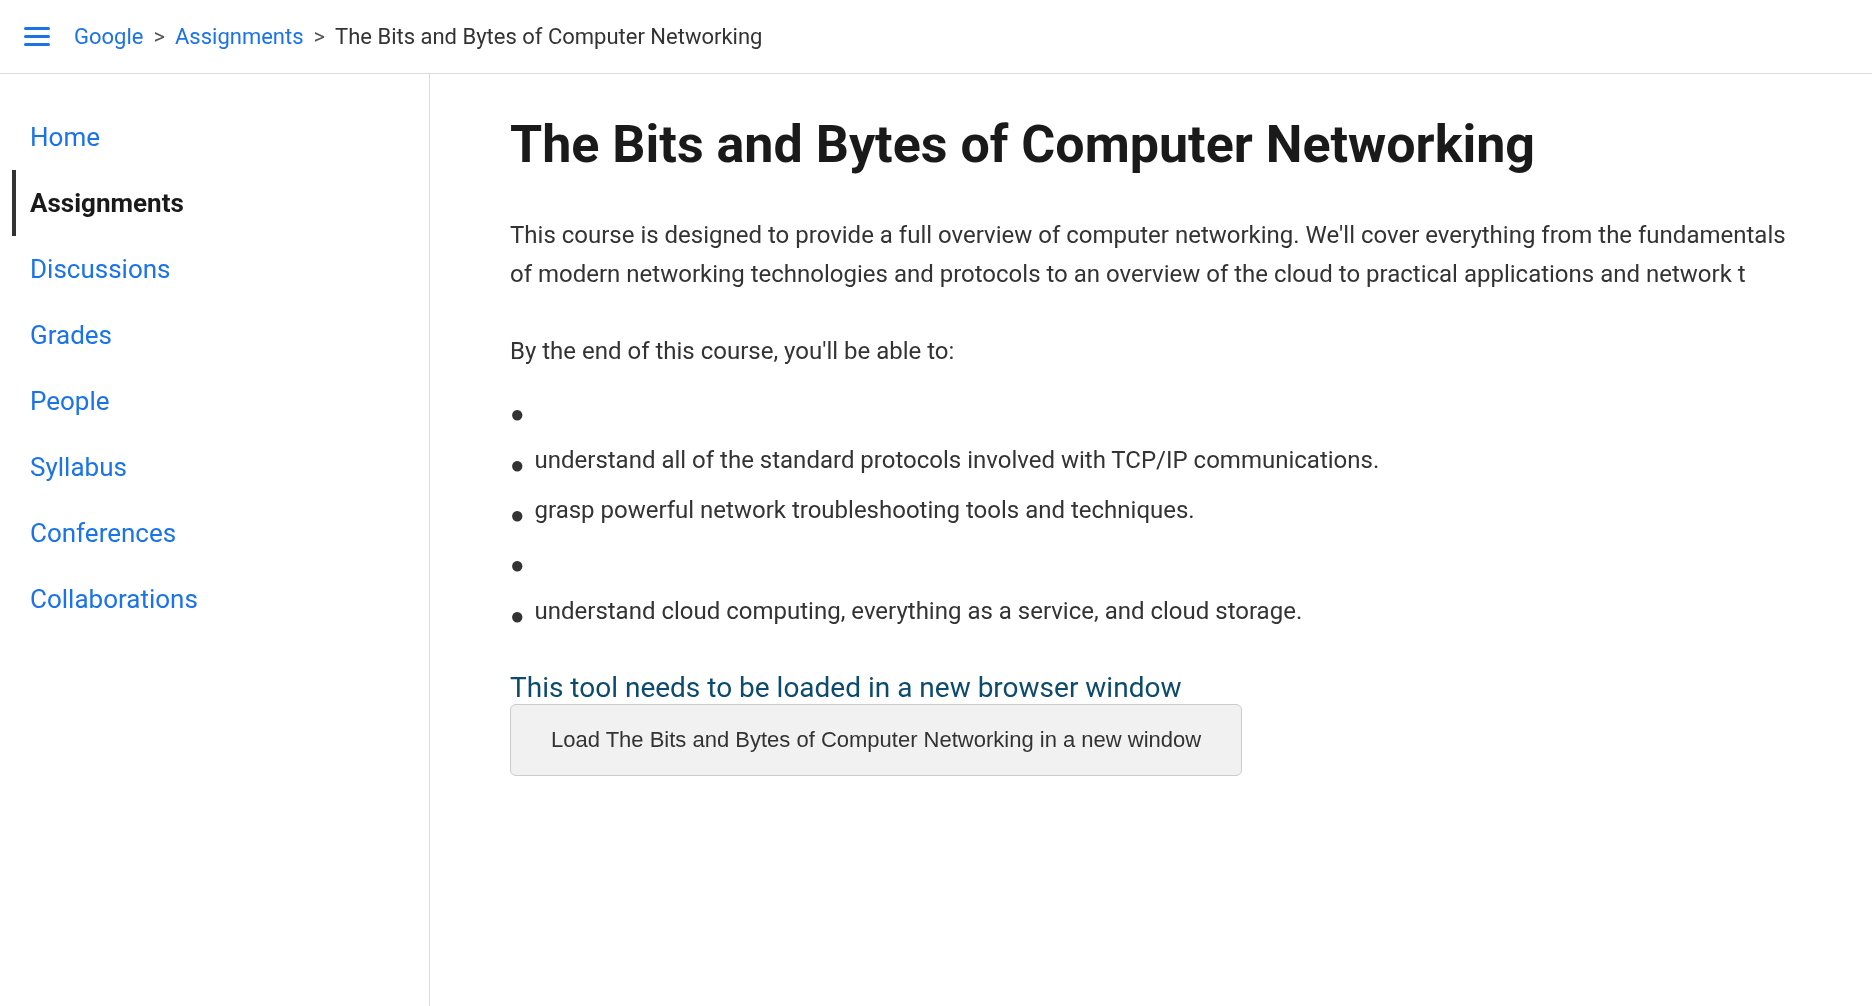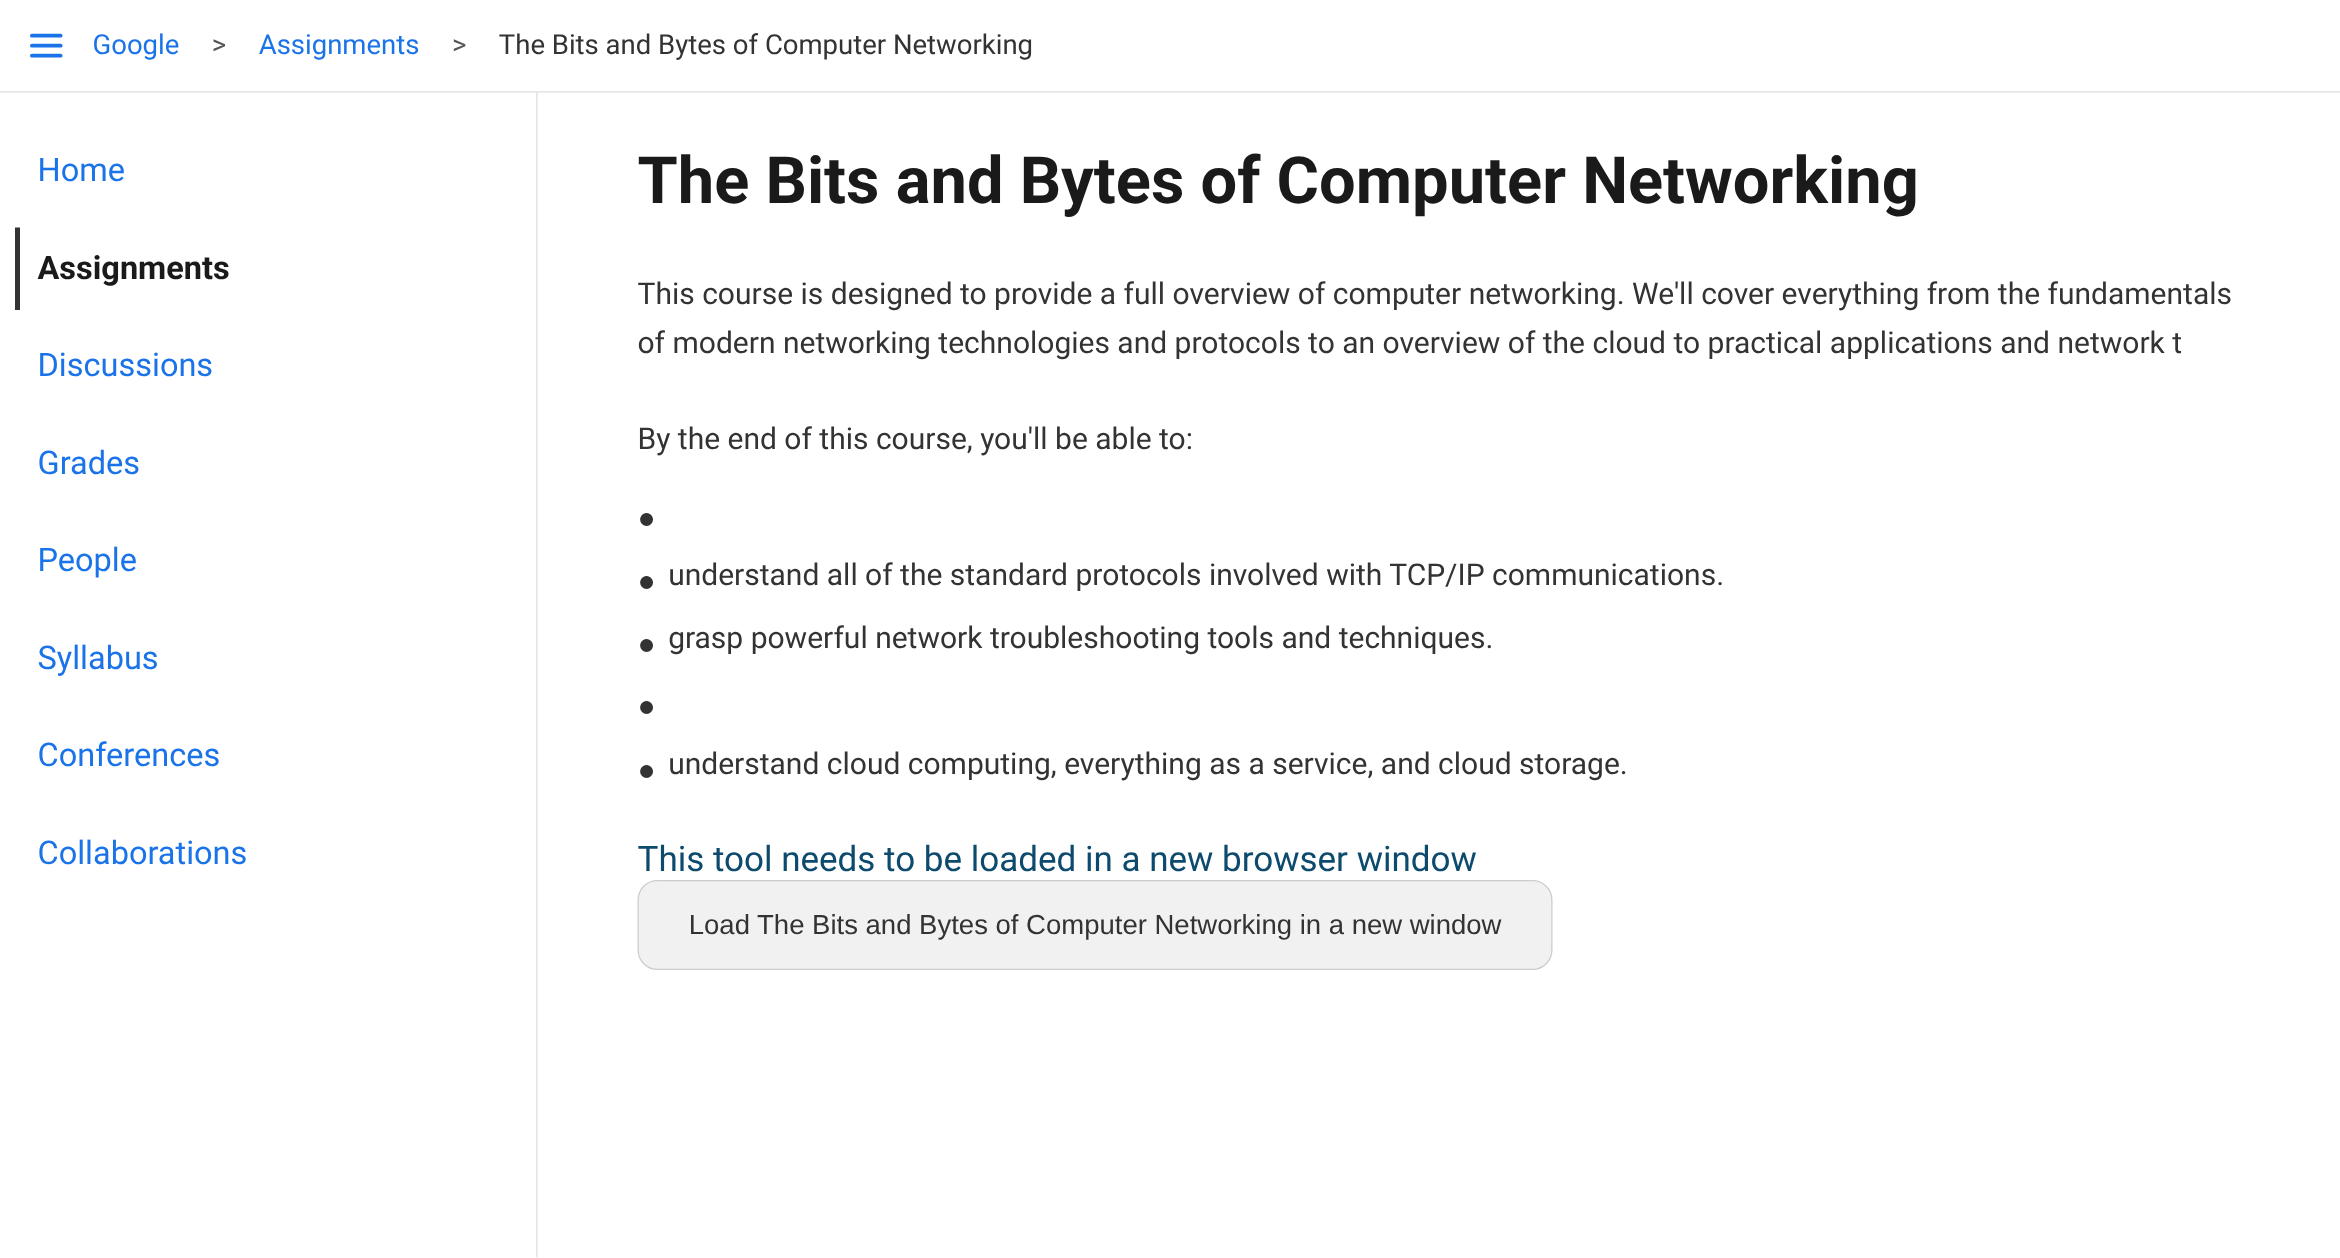--- a/index.html
+++ b/index.html
@@ -40,21 +40,20 @@
       width: 26px;
       height: 3px;
       background: #1a73e8;
       border-radius: 2px;
     }
 
     .breadcrumb {
       display: flex;
       align-items: center;
       font-size: 22px;
-      gap: 16px;
     }
 
     .breadcrumb-link {
       color: #1a73e8;
       text-decoration: none;
       cursor: pointer;
     }
 
     .breadcrumb-separator {
       color: #555;
@@ -78,21 +77,21 @@
     .sidebar {
       width: 430px;
       flex-shrink: 0;
       padding: 30px 0 30px 30px;
       border-right: 1px solid #ddd;
     }
 
     .sidebar-nav {
       display: flex;
       flex-direction: column;
-      gap: 12px;
+      gap: 0;
     }
 
     .sidebar-item {
       font-size: 26px;
       padding: 18px 0;
       color: #1a73e8;
       cursor: pointer;
       text-decoration: none;
       display: block;
     }
@@ -157,21 +156,21 @@
       color: #0c4a6e;
     }
 
     .load-button {
       display: inline-block;
       padding: 22px 40px;
       font-size: 22px;
       color: #333;
       background: #f1f1f1;
       border: 1px solid #ccc;
-      border-radius: 16px;
+      border-radius: 6px;
       cursor: pointer;
       text-align: center;
       min-width: 700px;
     }
   </style>
 </head>
 <body>
 
 <nav class="top-nav">
   <div class="hamburger-icon">

